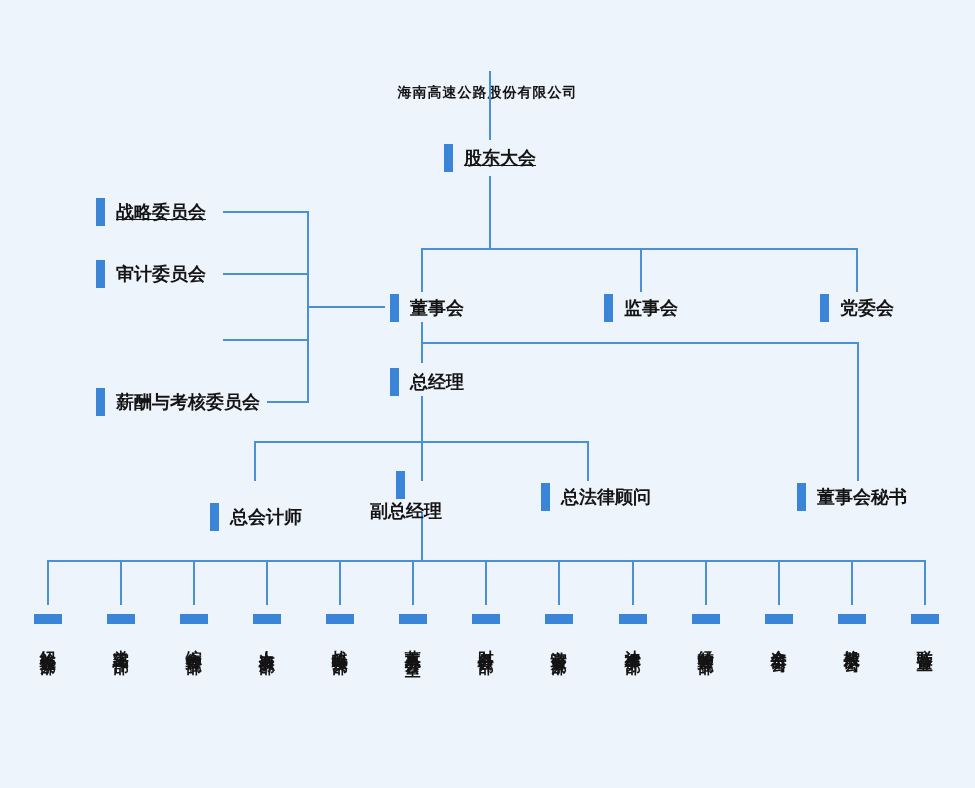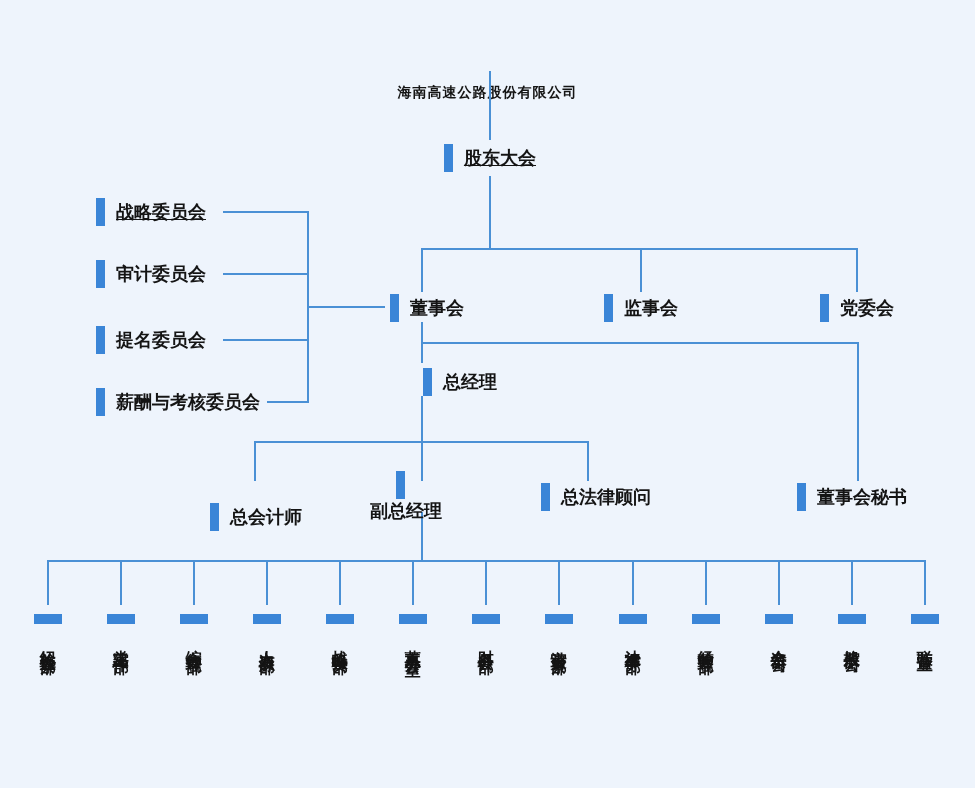--- a/index.html
+++ b/index.html
@@ -127,43 +127,39 @@
   </div>
 
   <div class="node" style="left:96px;top:212px;text-decoration:underline;">
     <span class="vbar"></span>
     <span class="label">战略委员会</span>
   </div>
   <div class="node" style="left:96px;top:274px;">
     <span class="vbar"></span>
     <span class="label">审计委员会</span>
   </div>
-  <div class="node" style="left:96px;top:340px;">
-    <span class="vbar"></span>
-    <span class="label">提名委员会</span>
-  </div>
   <div class="node" style="left:96px;top:402px;">
     <span class="vbar"></span>
     <span class="label">薪酬与考核委员会</span>
   </div>
 
   <div class="node" style="left:390px;top:308px;">
     <span class="vbar"></span>
     <span class="label">董事会</span>
   </div>
   <div class="node" style="left:604px;top:308px;">
     <span class="vbar"></span>
     <span class="label">监事会</span>
   </div>
   <div class="node" style="left:820px;top:308px;">
     <span class="vbar"></span>
     <span class="label">党委会</span>
   </div>
 
-  <div class="node" style="left:390px;top:382px;margin-left:33px;">
+  <div class="node" style="left:390px;top:382px;">
     <span class="vbar"></span>
     <span class="label">总经理</span>
   </div>
 
   <div class="node" style="left:210px;top:497px;margin-top:20px;">
     <span class="vbar"></span>
     <span class="label">总会计师</span>
   </div>
   <div class="node" style="left:370px;top:497px;flex-direction:column;">
     <span class="vbar"></span>

